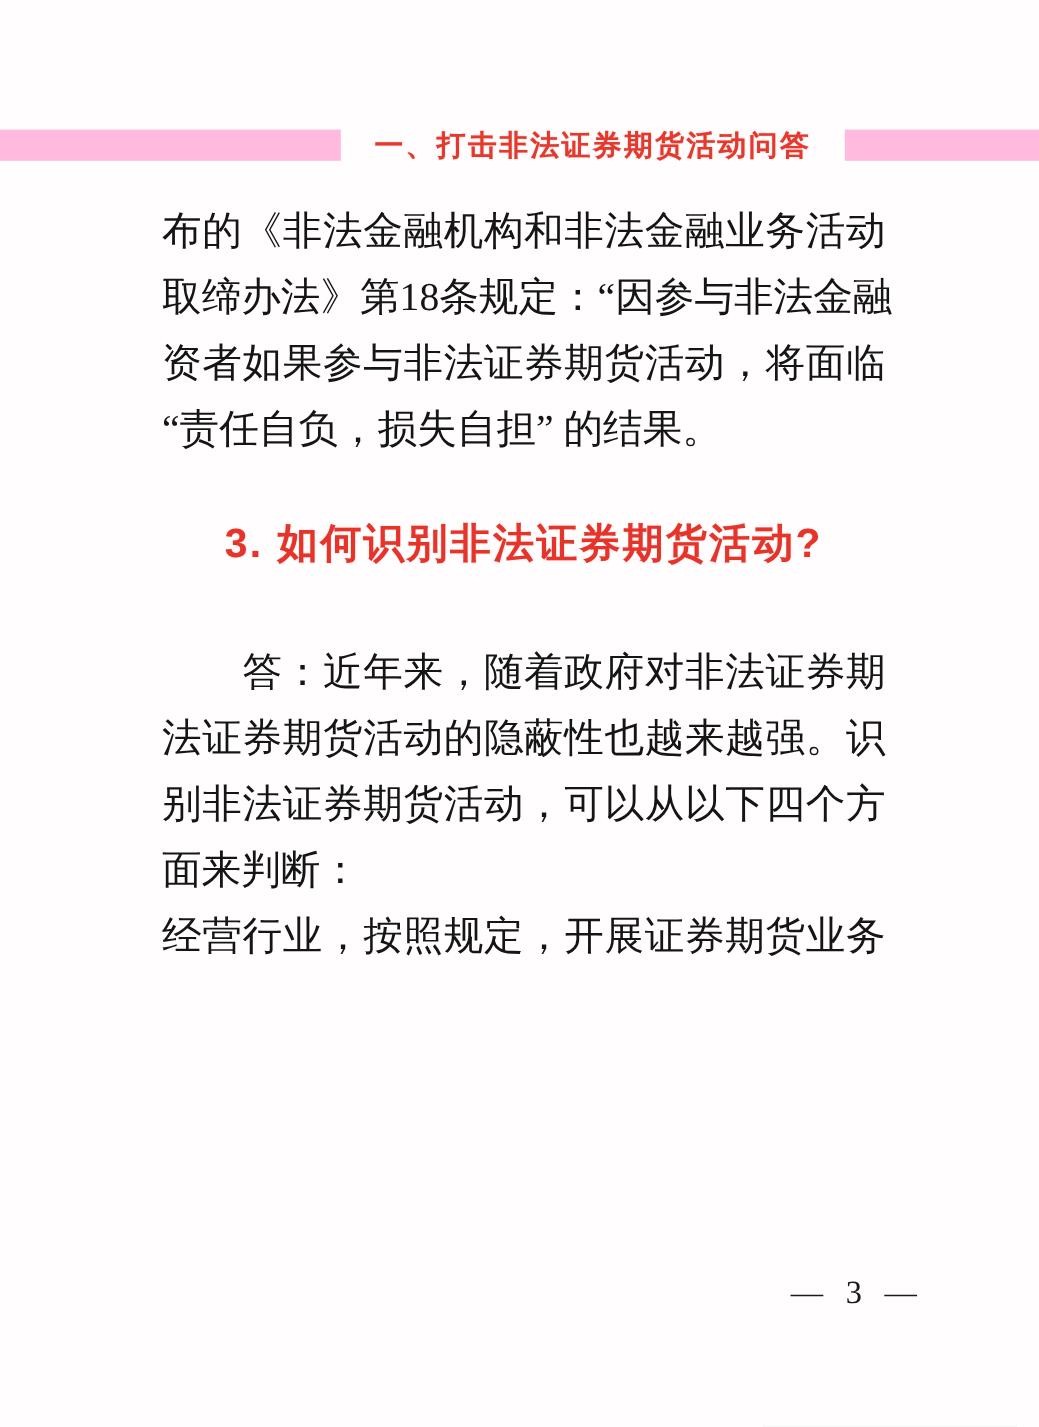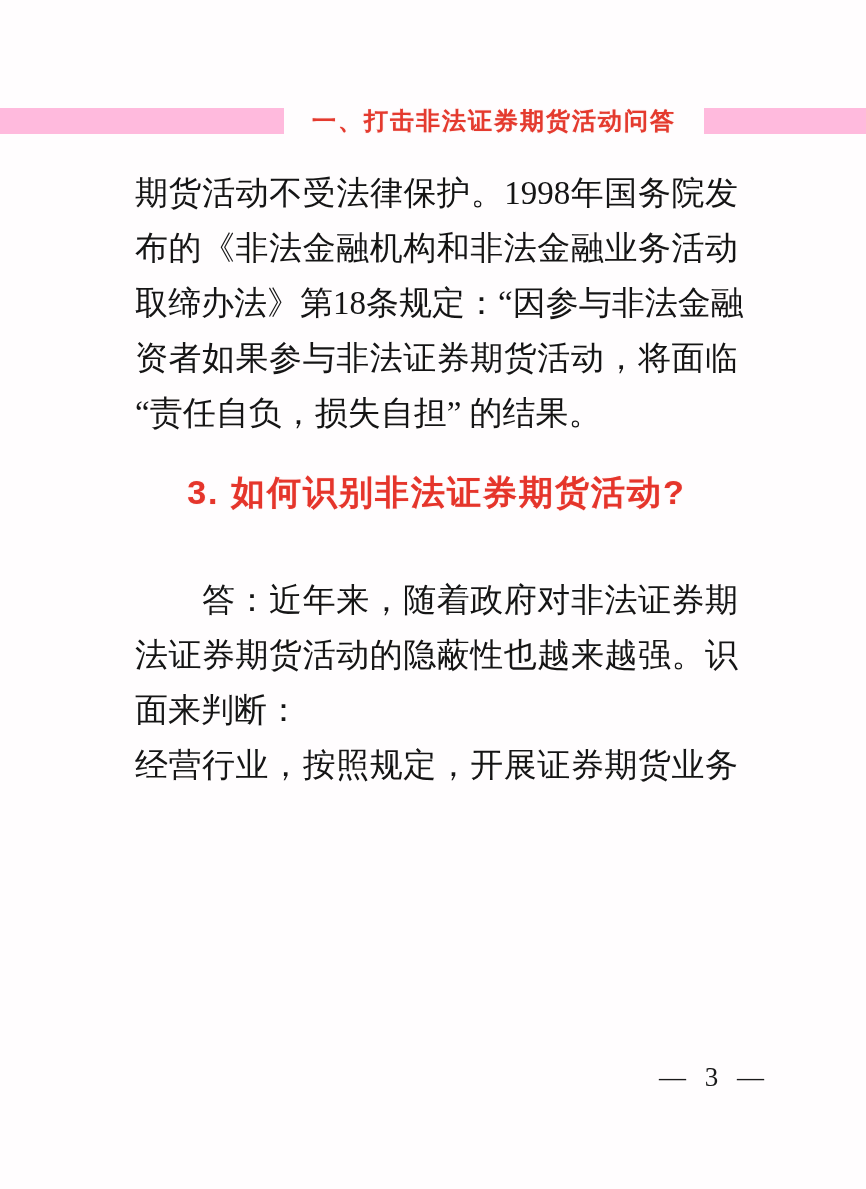--- a/index.html
+++ b/index.html
@@ -53,21 +53,21 @@
   .line {
     text-align: justify;
     text-align-last: justify;
     white-space: nowrap;
   }
   .line.short {
     text-align: justify;
     text-align-last: left;
   }
   .question-heading {
-    margin-top: 24px;
+    margin-top: 40px;
     height: 55px;
     line-height: 55px;
     text-align: center;
     color: #e5352b;
     font-family: "Liberation Sans", "DejaVu Sans", sans-serif;
     font-weight: bold;
     font-size: 34px;
     letter-spacing: 2px;
     text-shadow: 0 0 1px rgba(229, 53, 43, 0.4);
   }
@@ -91,32 +91,32 @@
 
   <div class="running-header">
     <div class="header-bar left"></div>
     <div class="header-title">一、打击非法证券期货活动问答</div>
     <div class="header-bar right"></div>
   </div>
 
   <div class="text-column">
 
     <div class="para">
-      <div class="line">期货活动不受法律保护。1998年国务院发</div>
       <div class="line">布的《非法金融机构和非法金融业务活动</div>
       <div class="line">取缔办法》第18条规定：“因参与非法金融</div>
       <div class="line">资者如果参与非法证券期货活动，将面临</div>
       <div class="line short">“责任自负，损失自担” 的结果。</div>
     </div>
 
     <div class="question-heading">3. 如何识别非法证券期货活动?</div>
 
     <div class="para answer">
       <div class="line">　　答：近年来，随着政府对非法证券期</div>
       <div class="line">法证券期货活动的隐蔽性也越来越强。识</div>
+      <div class="line">别非法证券期货活动，可以从以下四个方</div>
       <div class="line short">面来判断：</div>
     </div>
 
     <div class="para">
       <div class="line">经营行业，按照规定，开展证券期货业务</div>
     </div>
 
   </div>
 
   <div class="page-footer">

